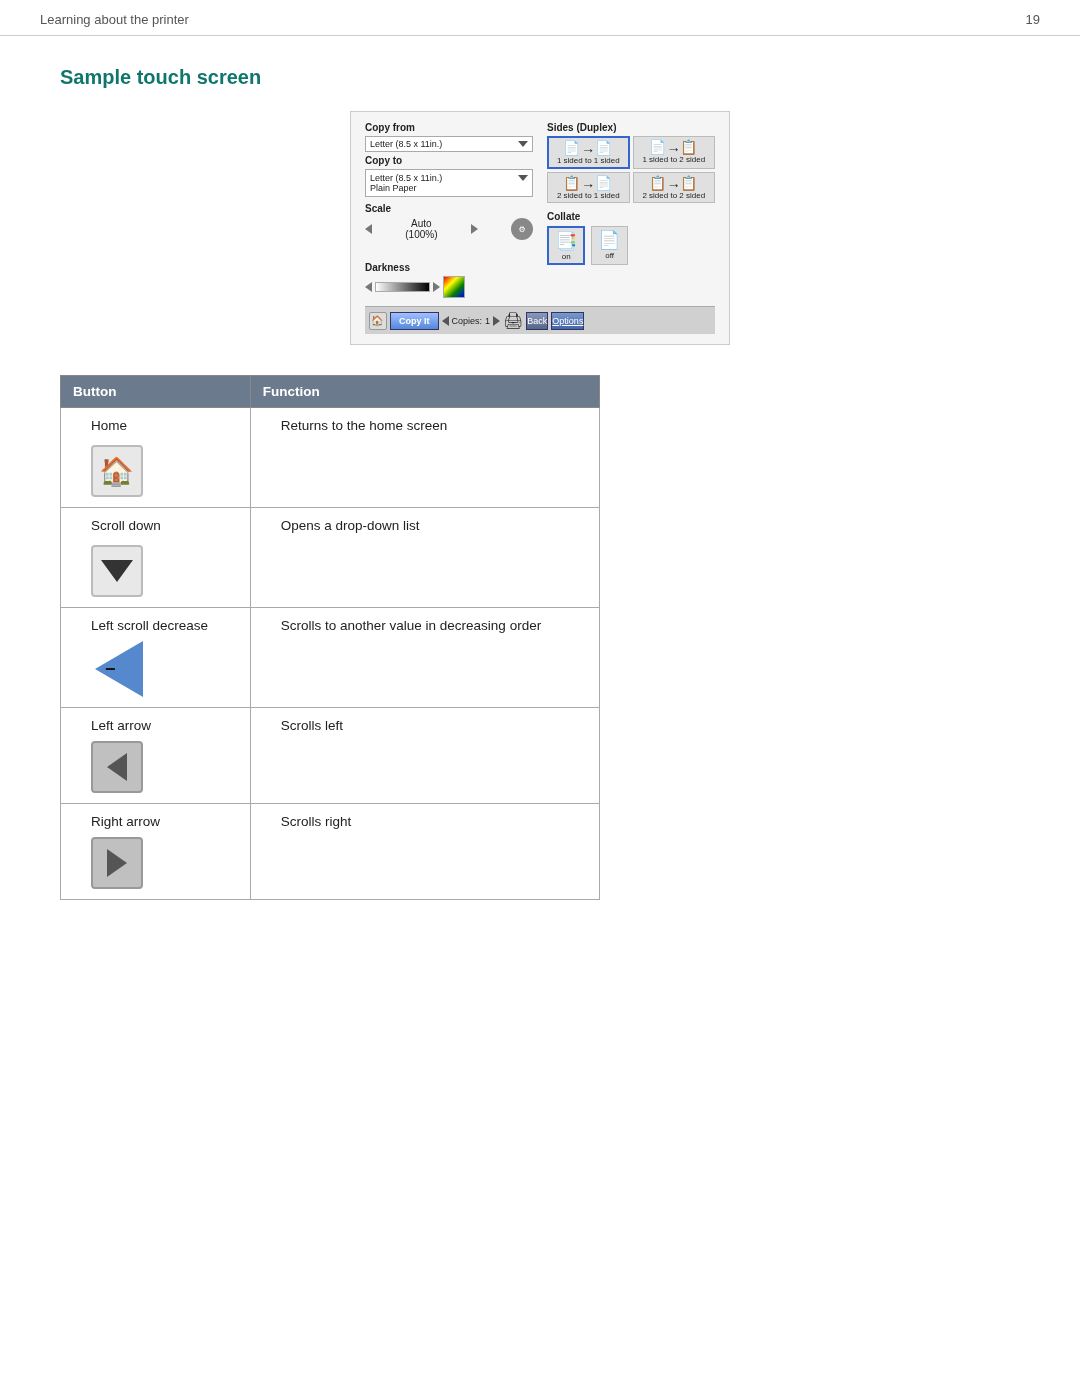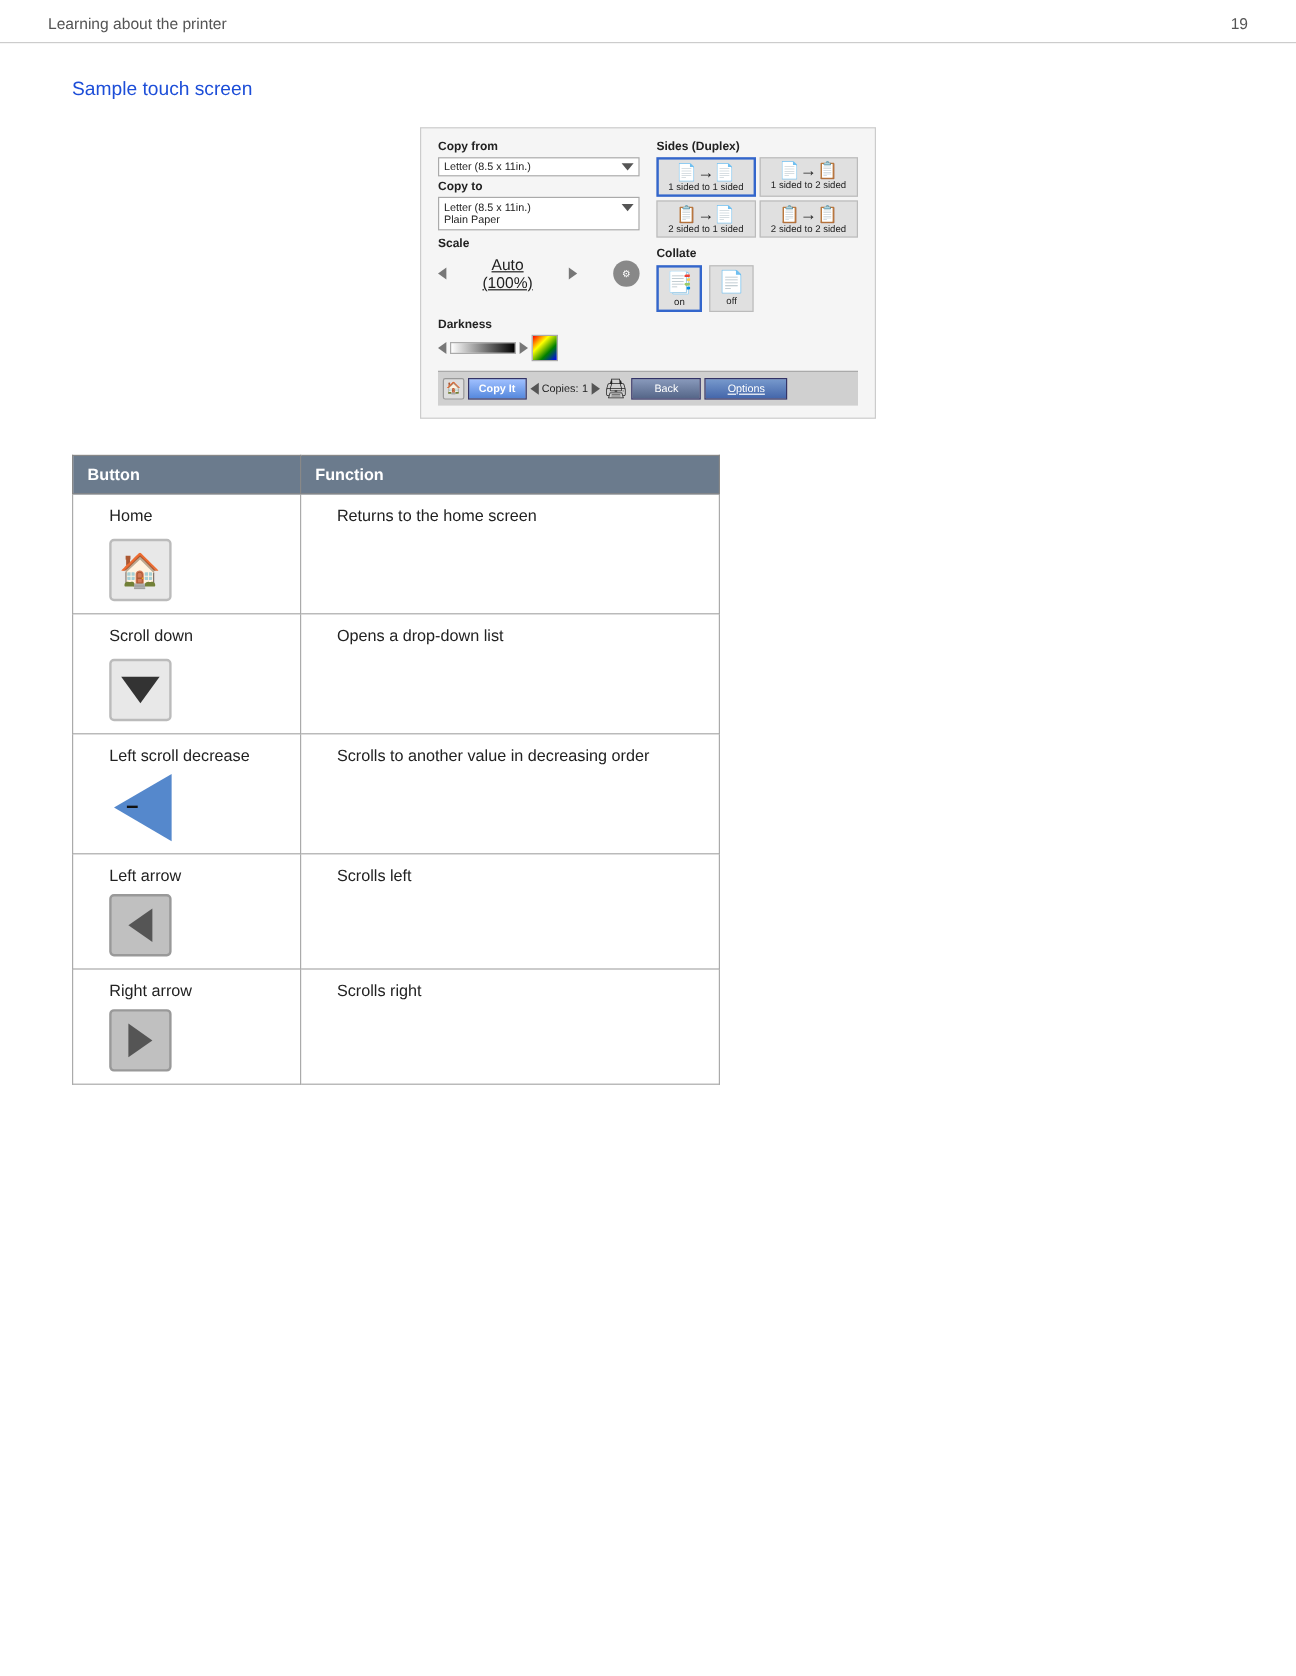--- a/index.html
+++ b/index.html
@@ -24,24 +24,24 @@
       color: #555;
     }
 
     
     .main-content {
       padding: 30px 60px;
     }
 
     
     .section-title {
-      font-size: 16px;
-      font-weight: normal;
+      font-size: 20px;
+      font-weight: bold;
       margin-bottom: 22px;
-      color: #1d4ed8;
+      color: #0f766e;
     }
 
     
     .touch-screen-container {
       display: flex;
       justify-content: center;
       margin-bottom: 30px;
     }
 
     .touch-screen-ui {
@@ -185,21 +185,21 @@
       align-items: center;
       gap: 3px;
       margin-top: 8px;
       background: #d0d0d0;
       padding: 4px 4px;
       border-top: 1px solid #aaa;
     }
 
     .ts-btn {
       font-size: 9px;
-      padding: 3px 18px;
+      padding: 3px 0;
       border: 1px solid #999;
       background: #e8e8e8;
       cursor: pointer;
     }
 
     .ts-btn-copyit {
       background: linear-gradient(to bottom, #a0c0ff, #5588dd);
       color: #fff;
       font-weight: bold;
       border: 1px solid #336;
@@ -371,21 +371,21 @@
               <span class="ts-dropdown-arrow"></span>
             </div>
             <span style="font-size:9px;">Plain Paper</span>
           </div>
 
           <div class="ts-scale-row" style="margin-top:6px;">
             <span style="font-weight:bold;font-size:10px;">Scale</span>
           </div>
           <div class="ts-scale-row">
             <div class="ts-arrow-left"></div>
-            <div style="text-align:center;font-size:13px;text-decoration:underline;">Auto<br>(100%)</div>
+            <div style="text-align:center;font-size:10px;">Auto<br>(100%)</div>
             <div class="ts-arrow-right"></div>
             <div class="ts-gear">⚙</div>
           </div>
 
           <div style="font-weight:bold;font-size:10px;margin-top:22px;">Darkness</div>
           <div class="ts-darkness-row">
             <div class="ts-arrow-left"></div>
             <div class="ts-darkness-bar"></div>
             <div class="ts-arrow-right"></div>
             <div class="ts-color-box"></div>

